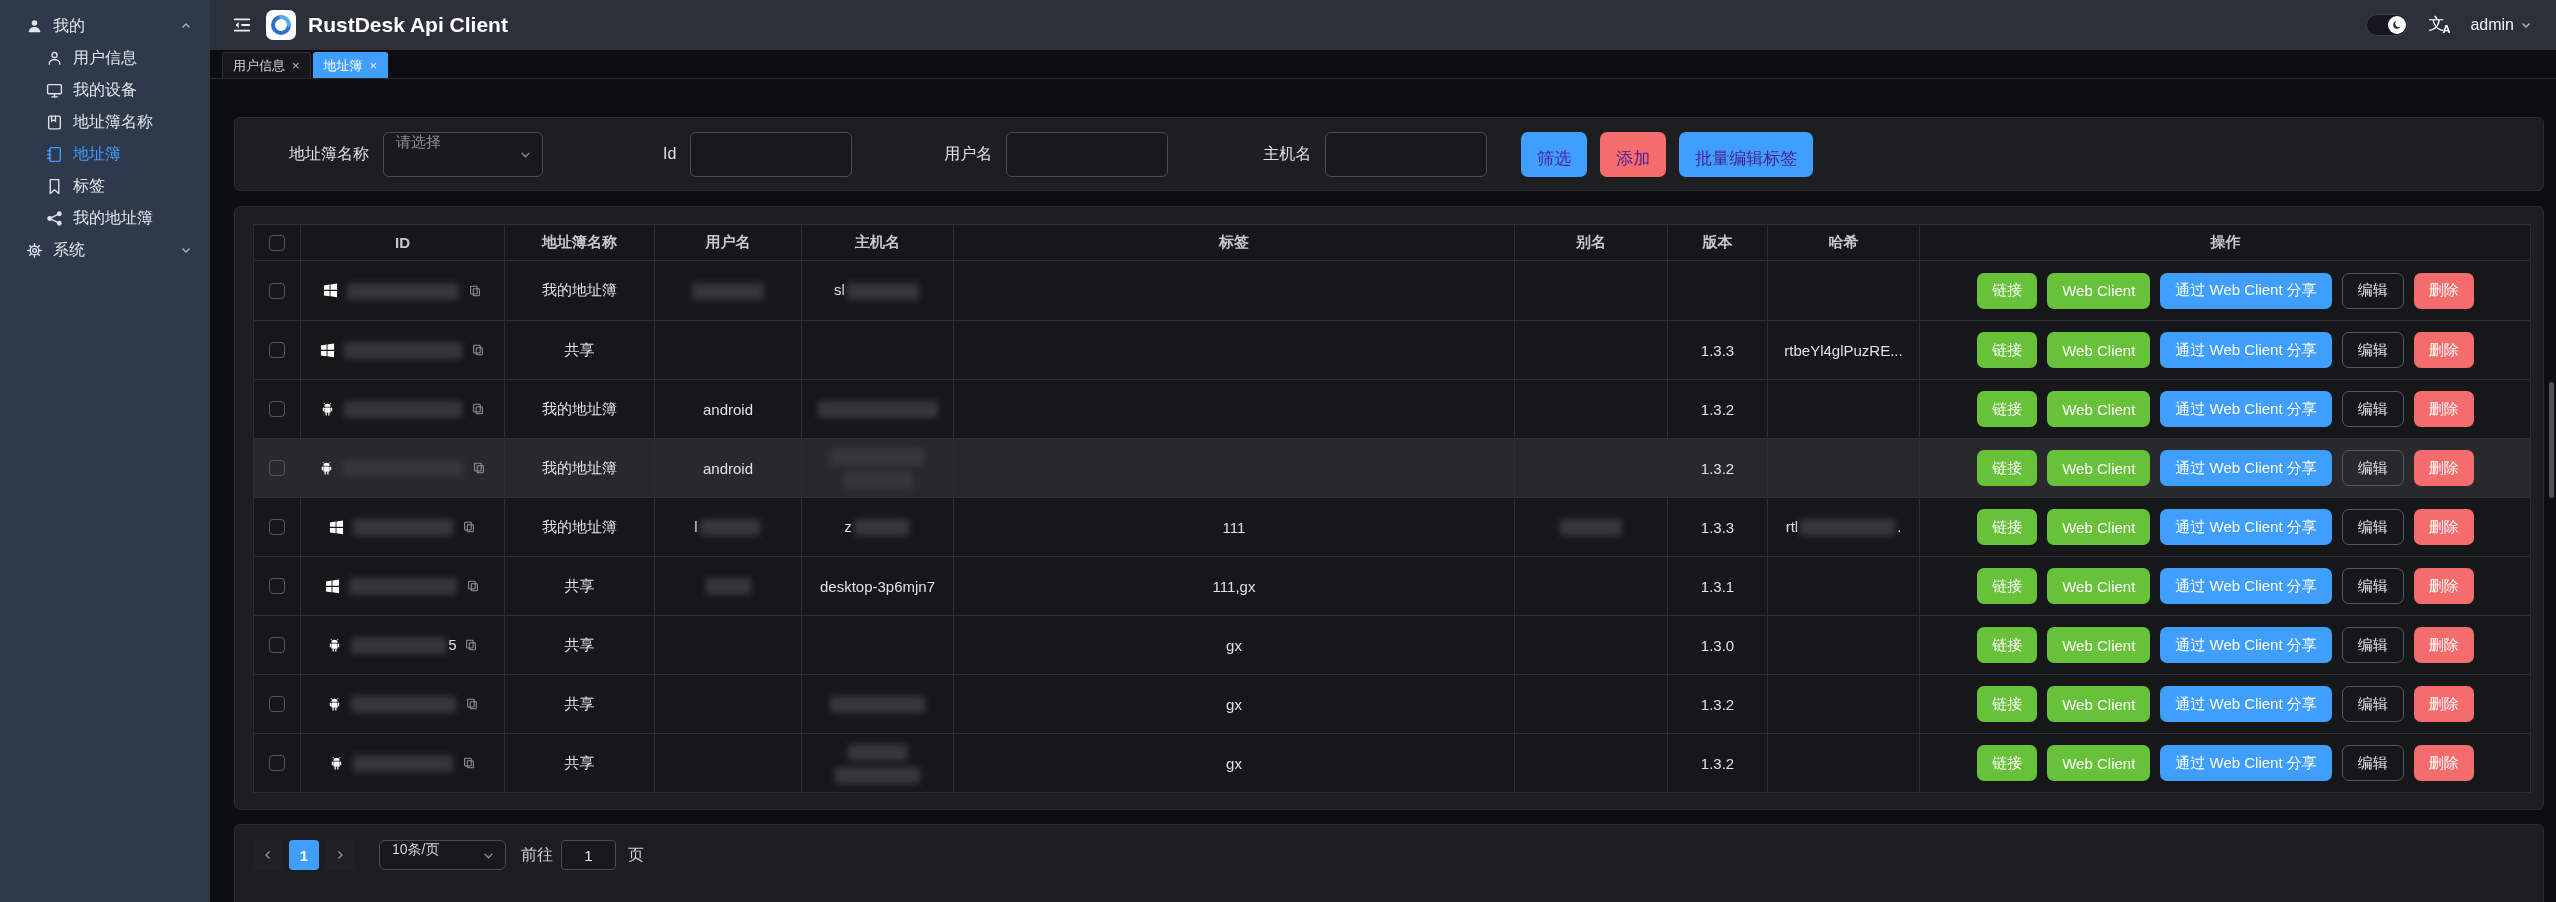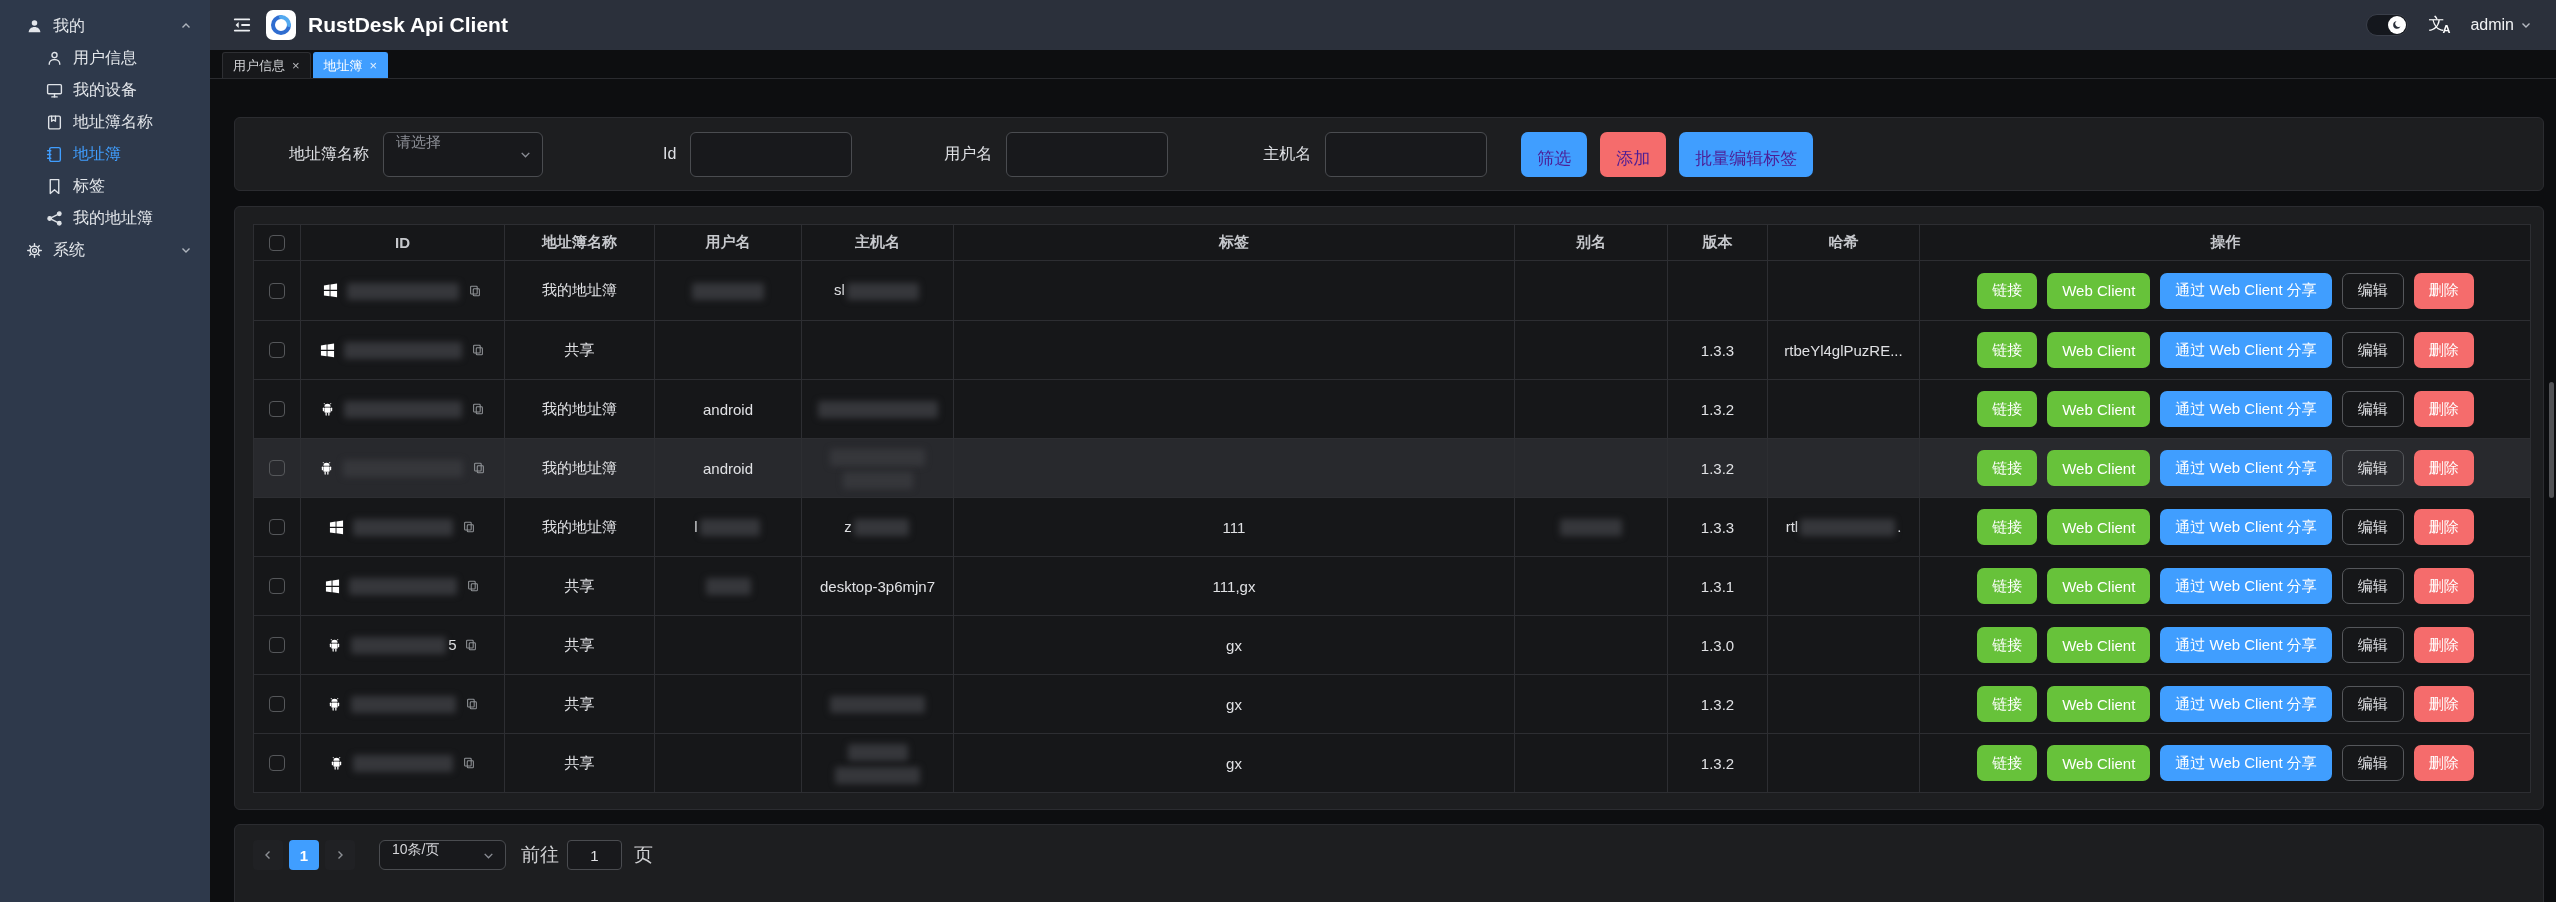--- a/index.html
+++ b/index.html
@@ -74,21 +74,21 @@
   .a-ghost { background:transparent; border:1px solid #55575b; color:#dfe0e3; }
 
   
   .pagpanel { margin-top:14px; height:90px; padding:15px 18px; display:flex; align-items:flex-start; }
   .pag { display:flex; align-items:center; }
   .pbtn { width:30px; height:30px; border-radius:4px; background:#202124; display:flex; align-items:center; justify-content:center; cursor:pointer; }
   .pnum { width:30px; height:30px; border-radius:4px; background:#409eff; color:#fff; font-size:15px; font-weight:bold; display:flex; align-items:center; justify-content:center; margin:0 6px; cursor:pointer; }
   .psel { margin-left:24px; width:127px; height:30px; }
   .psel .sel-text { color:#d5d6da; font-size:14px; }
   .psel .sel-chev { top:8px; }
-  .goto-label, .page-unit { font-size:19px; color:#cfd0d2; }
+  .goto-label, .page-unit { font-size:16px; color:#cfd0d2; }
   .goto-label { margin-left:15px; }
   .ginput { margin-left:8px; width:55px; height:30px; text-align:center; font-size:15px; color:#e0e1e4; outline:none; border-radius:4px; }
   .page-unit { margin-left:12px; }
 
   .scrollthumb { position:absolute; right:2px; top:382px; width:5px; height:116px; background:#515255; border-radius:3px; z-index:20; }
 </style>
 </head>
 <body>
 
 <nav class="sidebar">

